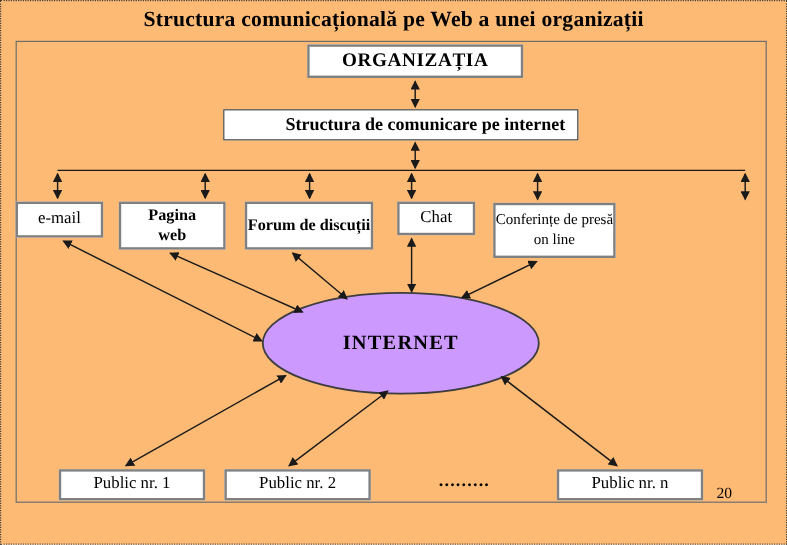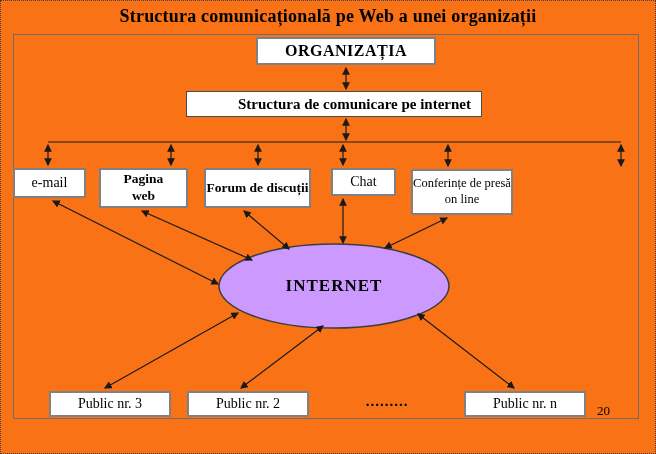--- a/index.html
+++ b/index.html
@@ -1,18 +1,18 @@
 <!DOCTYPE html>
 <html style="--internet-fill: #CC99FF; --box-border: #808080;"><head>
 <meta charset="utf-8">
 <style>
   html,body { margin:0; padding:0; background:#fff; }
   .page {
     position:relative; width:654px; height:452px;
-    border:1px dotted #3c3c3c; background:#f97316;
+    border:1px dotted #3c3c3c; background:#fdba74;
     font-family:"Liberation Serif", serif; color:#000; overflow:hidden;
   }
   .title {
     position:absolute; top:5px; left:0; right:0; text-align:center;
     font-size:18px; font-weight:bold; letter-spacing:0.2px;
   }
   .frame {
     position:absolute; left:12px; top:33px; width:624px; height:383px;
     border:1px solid #6e6e6e;
   }
@@ -56,21 +56,21 @@
 
   <div class="node org">ORGANIZAȚIA</div>
   <div class="node struct">Structura de comunicare pe internet</div>
 
   <div class="node ch1">Pagina web</div>
   <div class="node ch0">e-mail</div>
   <div class="node ch2">Forum de discuții</div>
   <div class="node ch3">Chat</div>
   <div class="node ch4">Conferințe de presă on line</div>
 
-  <div class="node pub0">Public nr. 3</div>
+  <div class="node pub0">Public nr. 1</div>
   <div class="node pub1">Public nr. 2</div>
   <div class="dots">.........</div>
   <div class="node pub2">Public nr. n</div>
 
   <svg class="overlay" viewBox="0 0 654 452">
     <defs>
       <marker id="arr" viewBox="0 0 10 10" refX="8.5" refY="5" markerWidth="6.5" markerHeight="6.5" orient="auto-start-reverse">
         <path d="M 0 0 L 10 5 L 0 10 z" fill="#1a1a1a"></path>
       </marker>
     </defs>

